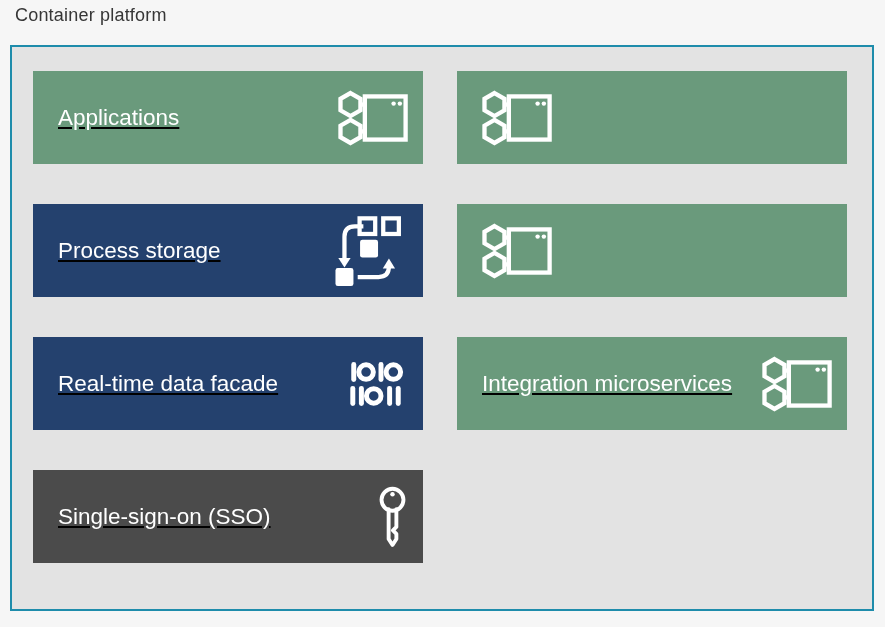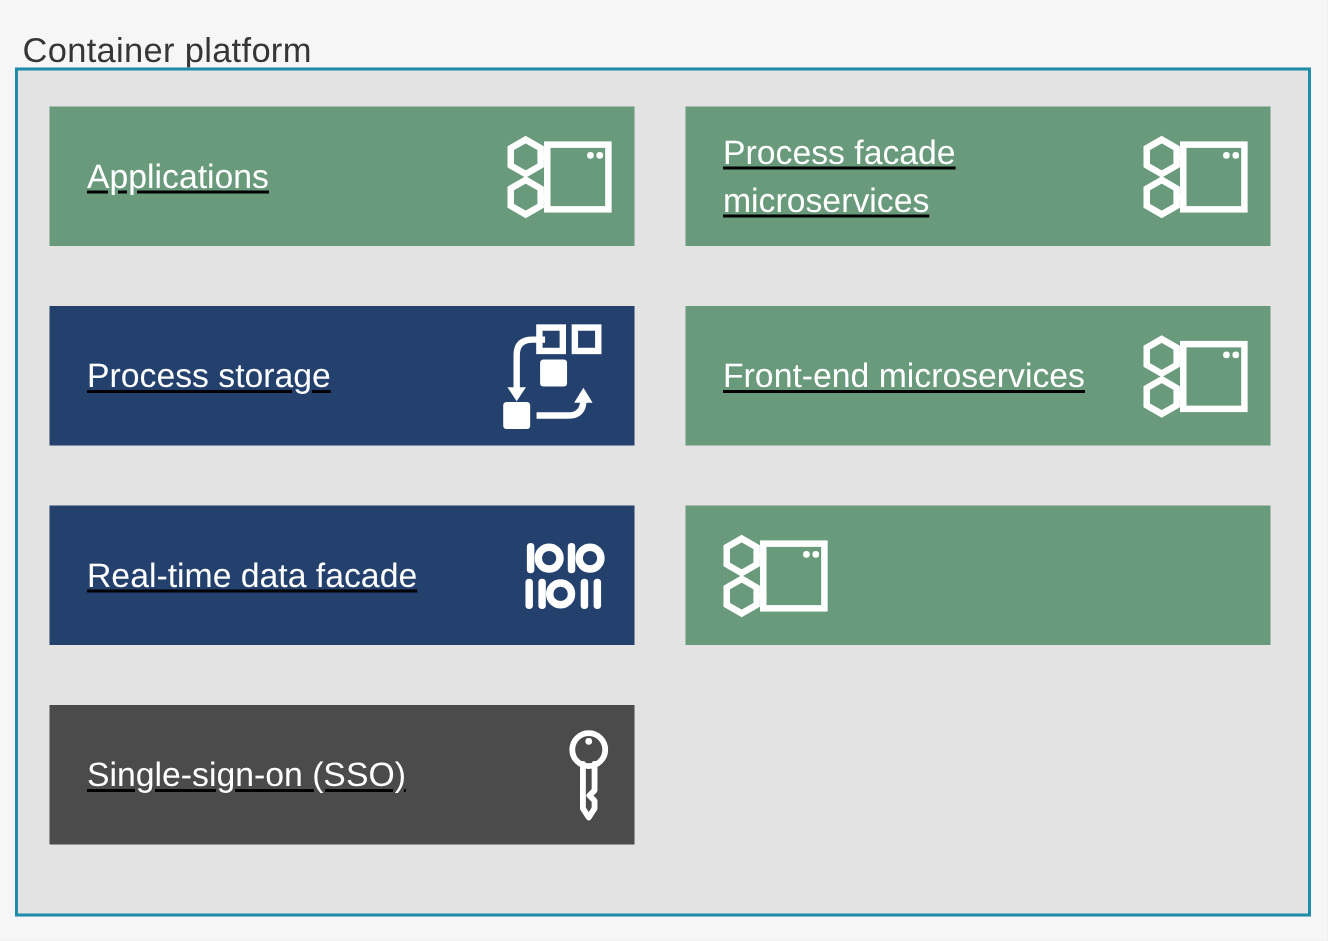--- a/index.html
+++ b/index.html
@@ -12,22 +12,22 @@
     overflow: hidden;
   }
   .page {
     position: relative;
     width: 885px;
     height: 627px;
   }
   .diagram-title {
     position: absolute;
     left: 15px;
-    top: 20px;
-    font-size: 23px;
+    top: 5px;
+    font-size: 18px;
     color: var(--title-text, #363636);
     letter-spacing: 0.2px;
   }
   .panel {
     position: absolute;
     left: 10px;
     top: 45px;
     width: 864px;
     height: 566px;
     box-sizing: border-box;
@@ -80,21 +80,20 @@
             <line x1="23" y1="44" x2="28.5" y2="44"></line>
             <rect x="28" y="7.5" width="42.5" height="45"></rect>
             <circle cx="58" cy="15" r="2.3" fill="#ffffff" stroke="none"></circle>
             <circle cx="64.5" cy="15" r="2.3" fill="#ffffff" stroke="none"></circle>
           </svg>
         </span>
       </div>
 
 
       <div class="box green">
-        <span class="label">Process facade microservices</span>
         <span class="icon">
           <svg width="70" height="58" viewBox="0 0 73 60" fill="none" stroke="#ffffff" stroke-width="4.5">
             <polygon points="13,4 23.4,10 23.4,22 13,28 2.6,22 2.6,10"></polygon>
             <polygon points="13,32 23.4,38 23.4,50 13,56 2.6,50 2.6,38"></polygon>
             <line x1="23" y1="16" x2="28.5" y2="16"></line>
             <line x1="23" y1="44" x2="28.5" y2="44"></line>
             <rect x="28" y="7.5" width="42.5" height="45"></rect>
             <circle cx="58" cy="15" r="2.3" fill="#ffffff" stroke="none"></circle>
             <circle cx="64.5" cy="15" r="2.3" fill="#ffffff" stroke="none"></circle>
           </svg>
@@ -111,21 +110,20 @@
             <path d="M33 11 L24 11 Q13 11 13 22 L13 46" stroke="#ffffff" stroke-width="4.5"></path>
             <polygon points="6.5,44.5 19.5,44.5 13,54.5" fill="#ffffff"></polygon>
             <rect x="3.5" y="55" width="19" height="19" rx="2.5" fill="#ffffff"></rect>
             <path d="M27 64.5 L49 64.5 Q60 64.5 60 53.5" stroke="#ffffff" stroke-width="4.5"></path>
             <polygon points="53.5,55.5 66.5,55.5 60,45" fill="#ffffff"></polygon>
           </svg>
         </span>
       </div>
 
       <div class="box green">
-        <span class="label">Front-end microservices</span>
         <span class="icon">
           <svg width="70" height="58" viewBox="0 0 73 60" fill="none" stroke="#ffffff" stroke-width="4.5">
             <polygon points="13,4 23.4,10 23.4,22 13,28 2.6,22 2.6,10"></polygon>
             <polygon points="13,32 23.4,38 23.4,50 13,56 2.6,50 2.6,38"></polygon>
             <line x1="23" y1="16" x2="28.5" y2="16"></line>
             <line x1="23" y1="44" x2="28.5" y2="44"></line>
             <rect x="28" y="7.5" width="42.5" height="45"></rect>
             <circle cx="58" cy="15" r="2.3" fill="#ffffff" stroke="none"></circle>
             <circle cx="64.5" cy="15" r="2.3" fill="#ffffff" stroke="none"></circle>
           </svg>
@@ -143,20 +141,21 @@
             <rect x="0" y="25" width="5.2" height="21" rx="2.6"></rect>
             <rect x="9" y="25" width="5.2" height="21" rx="2.6"></rect>
             <circle cx="24.5" cy="35.5" r="7.6" fill="none" stroke="#ffffff" stroke-width="5.2"></circle>
             <rect x="38.5" y="25" width="5.2" height="21" rx="2.6"></rect>
             <rect x="47.5" y="25" width="5.2" height="21" rx="2.6"></rect>
           </svg>
         </span>
       </div>
 
       <div class="box green">
+        <span class="label">Integration microservices</span>
         <span class="icon">
           <svg width="70" height="58" viewBox="0 0 73 60" fill="none" stroke="#ffffff" stroke-width="4.5">
             <polygon points="13,4 23.4,10 23.4,22 13,28 2.6,22 2.6,10"></polygon>
             <polygon points="13,32 23.4,38 23.4,50 13,56 2.6,50 2.6,38"></polygon>
             <line x1="23" y1="16" x2="28.5" y2="16"></line>
             <line x1="23" y1="44" x2="28.5" y2="44"></line>
             <rect x="28" y="7.5" width="42.5" height="45"></rect>
             <circle cx="58" cy="15" r="2.3" fill="#ffffff" stroke="none"></circle>
             <circle cx="64.5" cy="15" r="2.3" fill="#ffffff" stroke="none"></circle>
           </svg>

